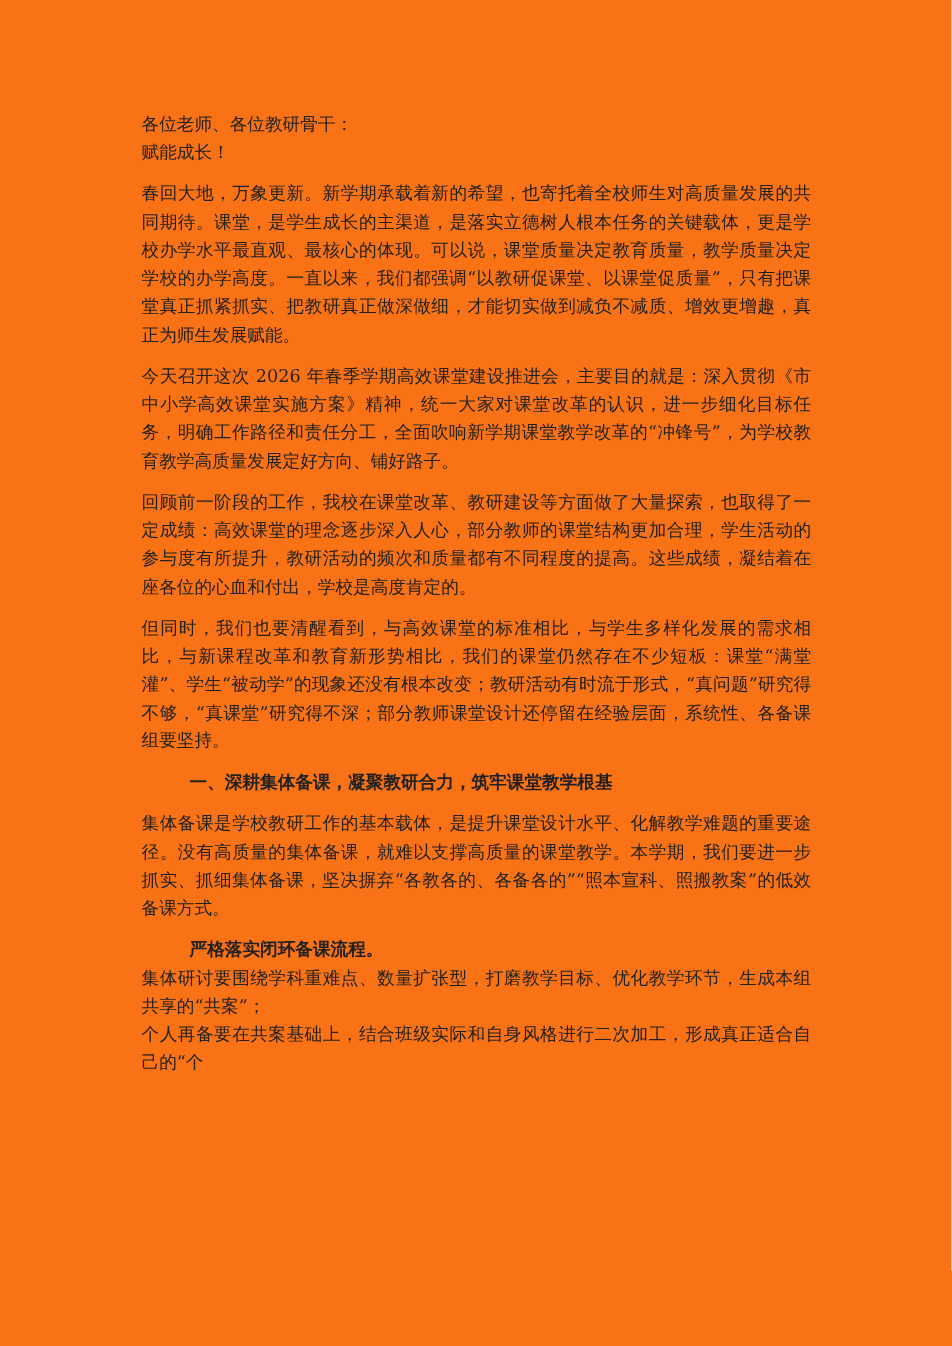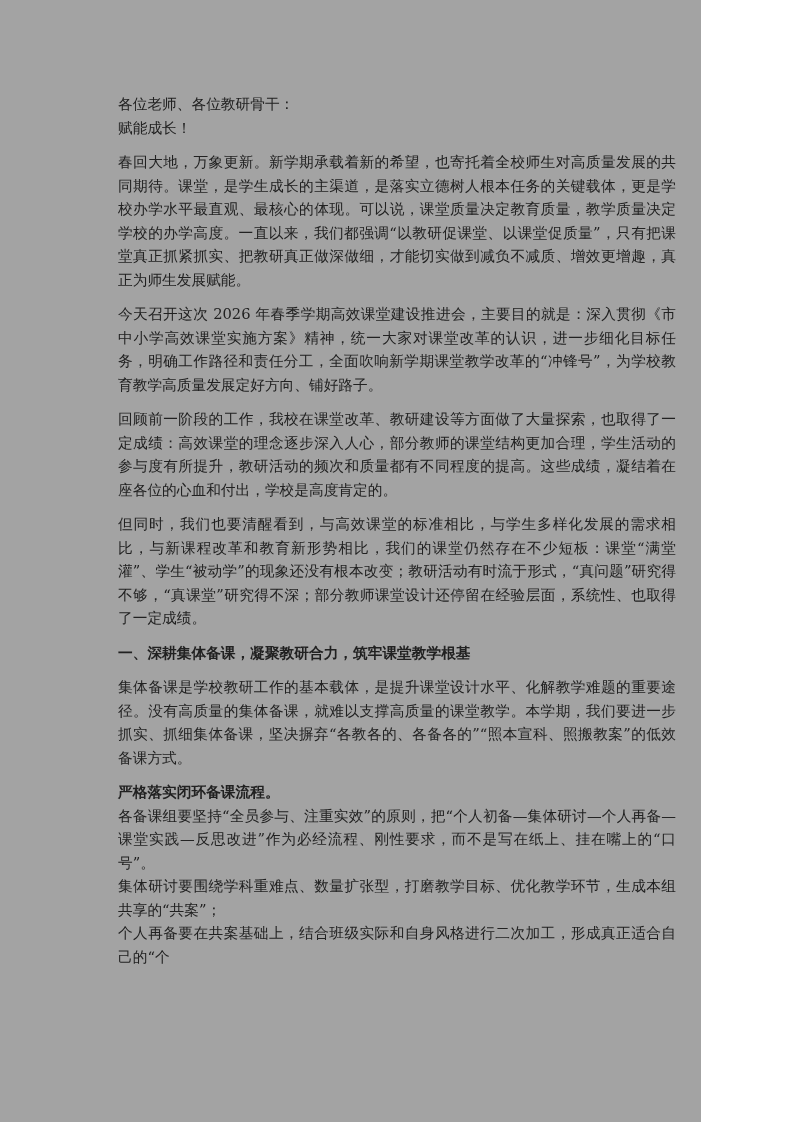--- a/index.html
+++ b/index.html
@@ -2,23 +2,23 @@
 <html><head>
 <meta charset="utf-8">
 <style>
   html, body {
     margin: 0;
     padding: 0;
     background: #ffffff;
   }
   .page {
     position: relative;
-    width: 701px;
+    width: 793px;
     height: 1122px;
-    background: #a3a3a3;
+    background: #f97316;
     overflow: hidden;
   }
   .content {
     position: absolute;
     left: 118px;
     top: 92px;
     width: 558px;
     font-family: "DejaVu Serif", "Liberation Serif", serif;
     font-size: 14.7px;
     line-height: 23.5px;
@@ -27,33 +27,33 @@
   }
   p.block {
     margin: 0;
     padding: 0;
   }
   p.block.gap {
     margin-bottom: 11px;
   }
   p.block.bold {
     font-weight: bold;
+    margin-left: 40px;
   }
 </style>
 </head>
 <body>
 
 <div class="page">
   <div class="content">
       <p class="block">各位老师、各位教研骨干：</p>
       <p class="block gap">赋能成长！</p>
       <p class="block gap">春回大地，万象更新。新学期承载着新的希望，也寄托着全校师生对高质量发展的共同期待。课堂，是学生成长的主渠道，是落实立德树人根本任务的关键载体，更是学校办学水平最直观、最核心的体现。可以说，课堂质量决定教育质量，教学质量决定学校的办学高度。一直以来，我们都强调“以教研促课堂、以课堂促质量”，只有把课堂真正抓紧抓实、把教研真正做深做细，才能切实做到减负不减质、增效更增趣，真正为师生发展赋能。</p>
       <p class="block gap">今天召开这次 2026 年春季学期高效课堂建设推进会，主要目的就是：深入贯彻《市中小学高效课堂实施方案》精神，统一大家对课堂改革的认识，进一步细化目标任务，明确工作路径和责任分工，全面吹响新学期课堂教学改革的“冲锋号”，为学校教育教学高质量发展定好方向、铺好路子。</p>
       <p class="block gap">回顾前一阶段的工作，我校在课堂改革、教研建设等方面做了大量探索，也取得了一定成绩：高效课堂的理念逐步深入人心，部分教师的课堂结构更加合理，学生活动的参与度有所提升，教研活动的频次和质量都有不同程度的提高。这些成绩，凝结着在座各位的心血和付出，学校是高度肯定的。</p>
-      <p class="block gap">但同时，我们也要清醒看到，与高效课堂的标准相比，与学生多样化发展的需求相比，与新课程改革和教育新形势相比，我们的课堂仍然存在不少短板：课堂“满堂灌”、学生“被动学”的现象还没有根本改变；教研活动有时流于形式，“真问题”研究得不够，“真课堂”研究得不深；部分教师课堂设计还停留在经验层面，系统性、也取得了一定成绩。</p>
+      <p class="block gap">但同时，我们也要清醒看到，与高效课堂的标准相比，与学生多样化发展的需求相比，与新课程改革和教育新形势相比，我们的课堂仍然存在不少短板：课堂“满堂灌”、学生“被动学”的现象还没有根本改变；教研活动有时流于形式，“真问题”研究得不够，“真课堂”研究得不深；部分教师课堂设计还停留在经验层面，系统性、各备课组要坚持。</p>
       <p class="block bold gap">一、深耕集体备课，凝聚教研合力，筑牢课堂教学根基</p>
       <p class="block gap">集体备课是学校教研工作的基本载体，是提升课堂设计水平、化解教学难题的重要途径。没有高质量的集体备课，就难以支撑高质量的课堂教学。本学期，我们要进一步抓实、抓细集体备课，坚决摒弃“各教各的、各备各的”“照本宣科、照搬教案”的低效备课方式。</p>
       <p class="block bold">严格落实闭环备课流程。</p>
-      <p class="block">各备课组要坚持“全员参与、注重实效”的原则，把“个人初备—集体研讨—个人再备—课堂实践—反思改进”作为必经流程、刚性要求，而不是写在纸上、挂在嘴上的“口号”。</p>
       <p class="block">集体研讨要围绕学科重难点、数量扩张型，打磨教学目标、优化教学环节，生成本组共享的“共案”；</p>
       <p class="block">个人再备要在共案基础上，结合班级实际和自身风格进行二次加工，形成真正适合自己的“个</p>
     </div>
 </div>
 
 </body></html>

